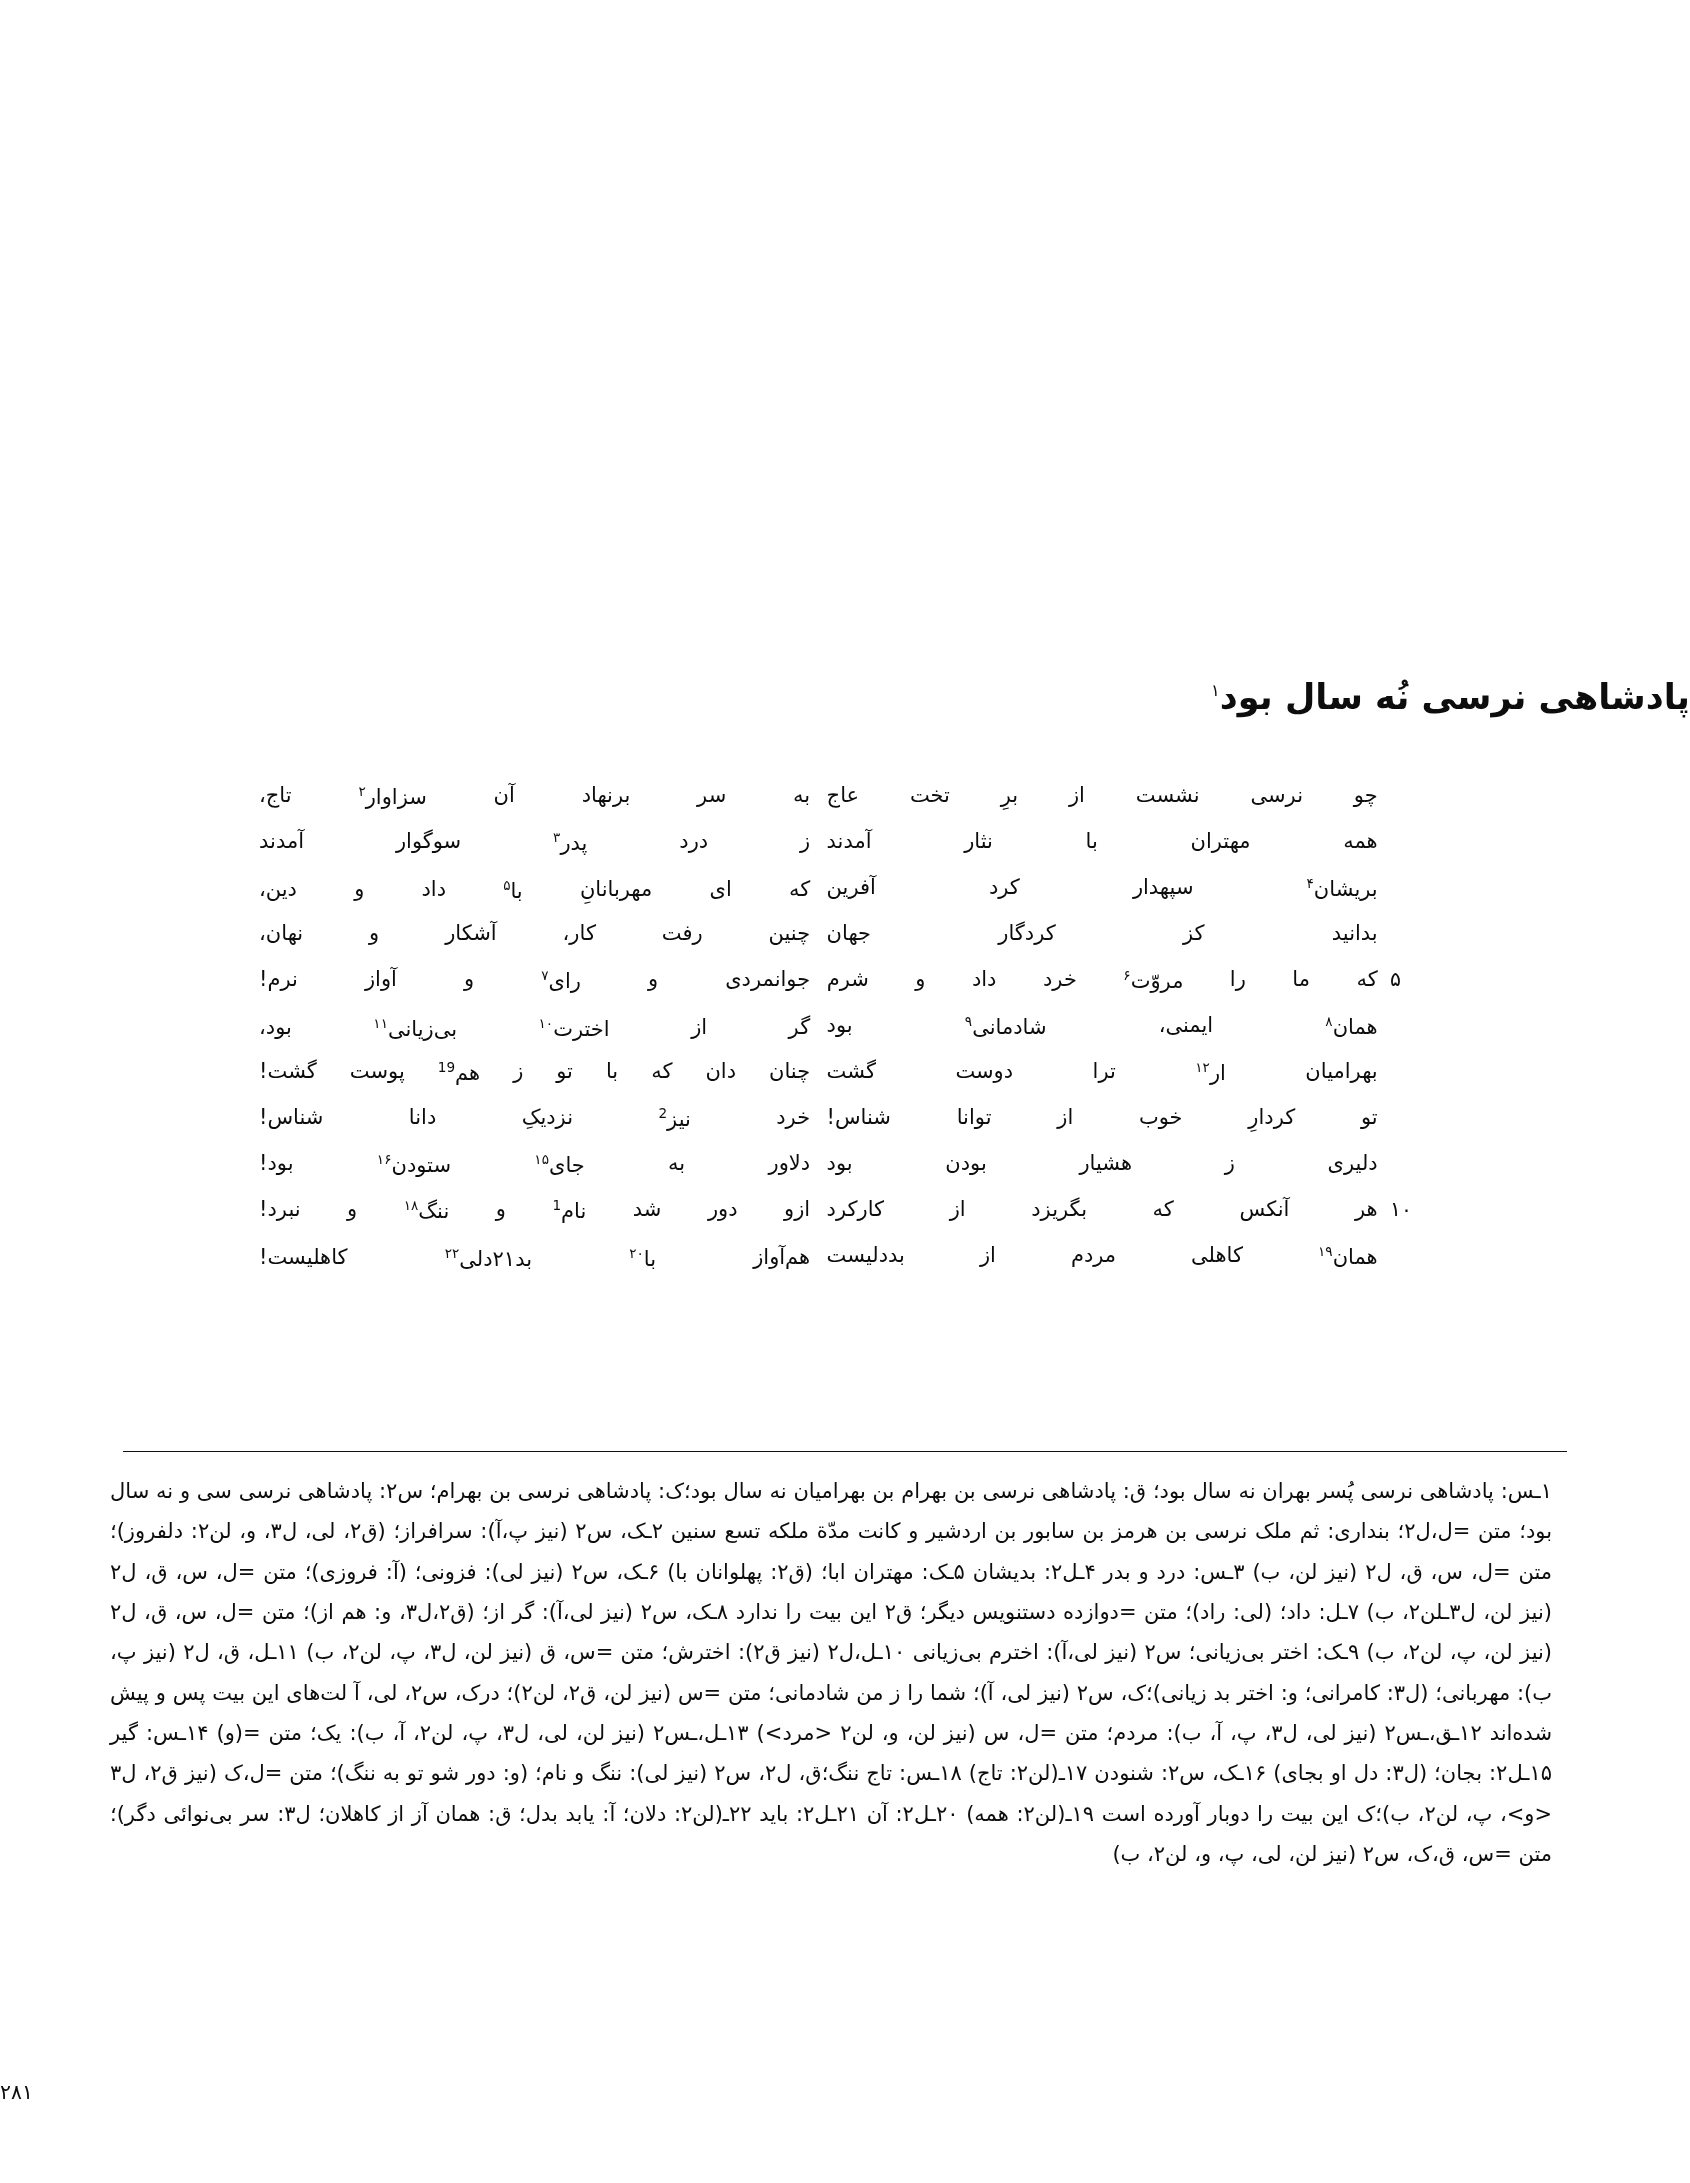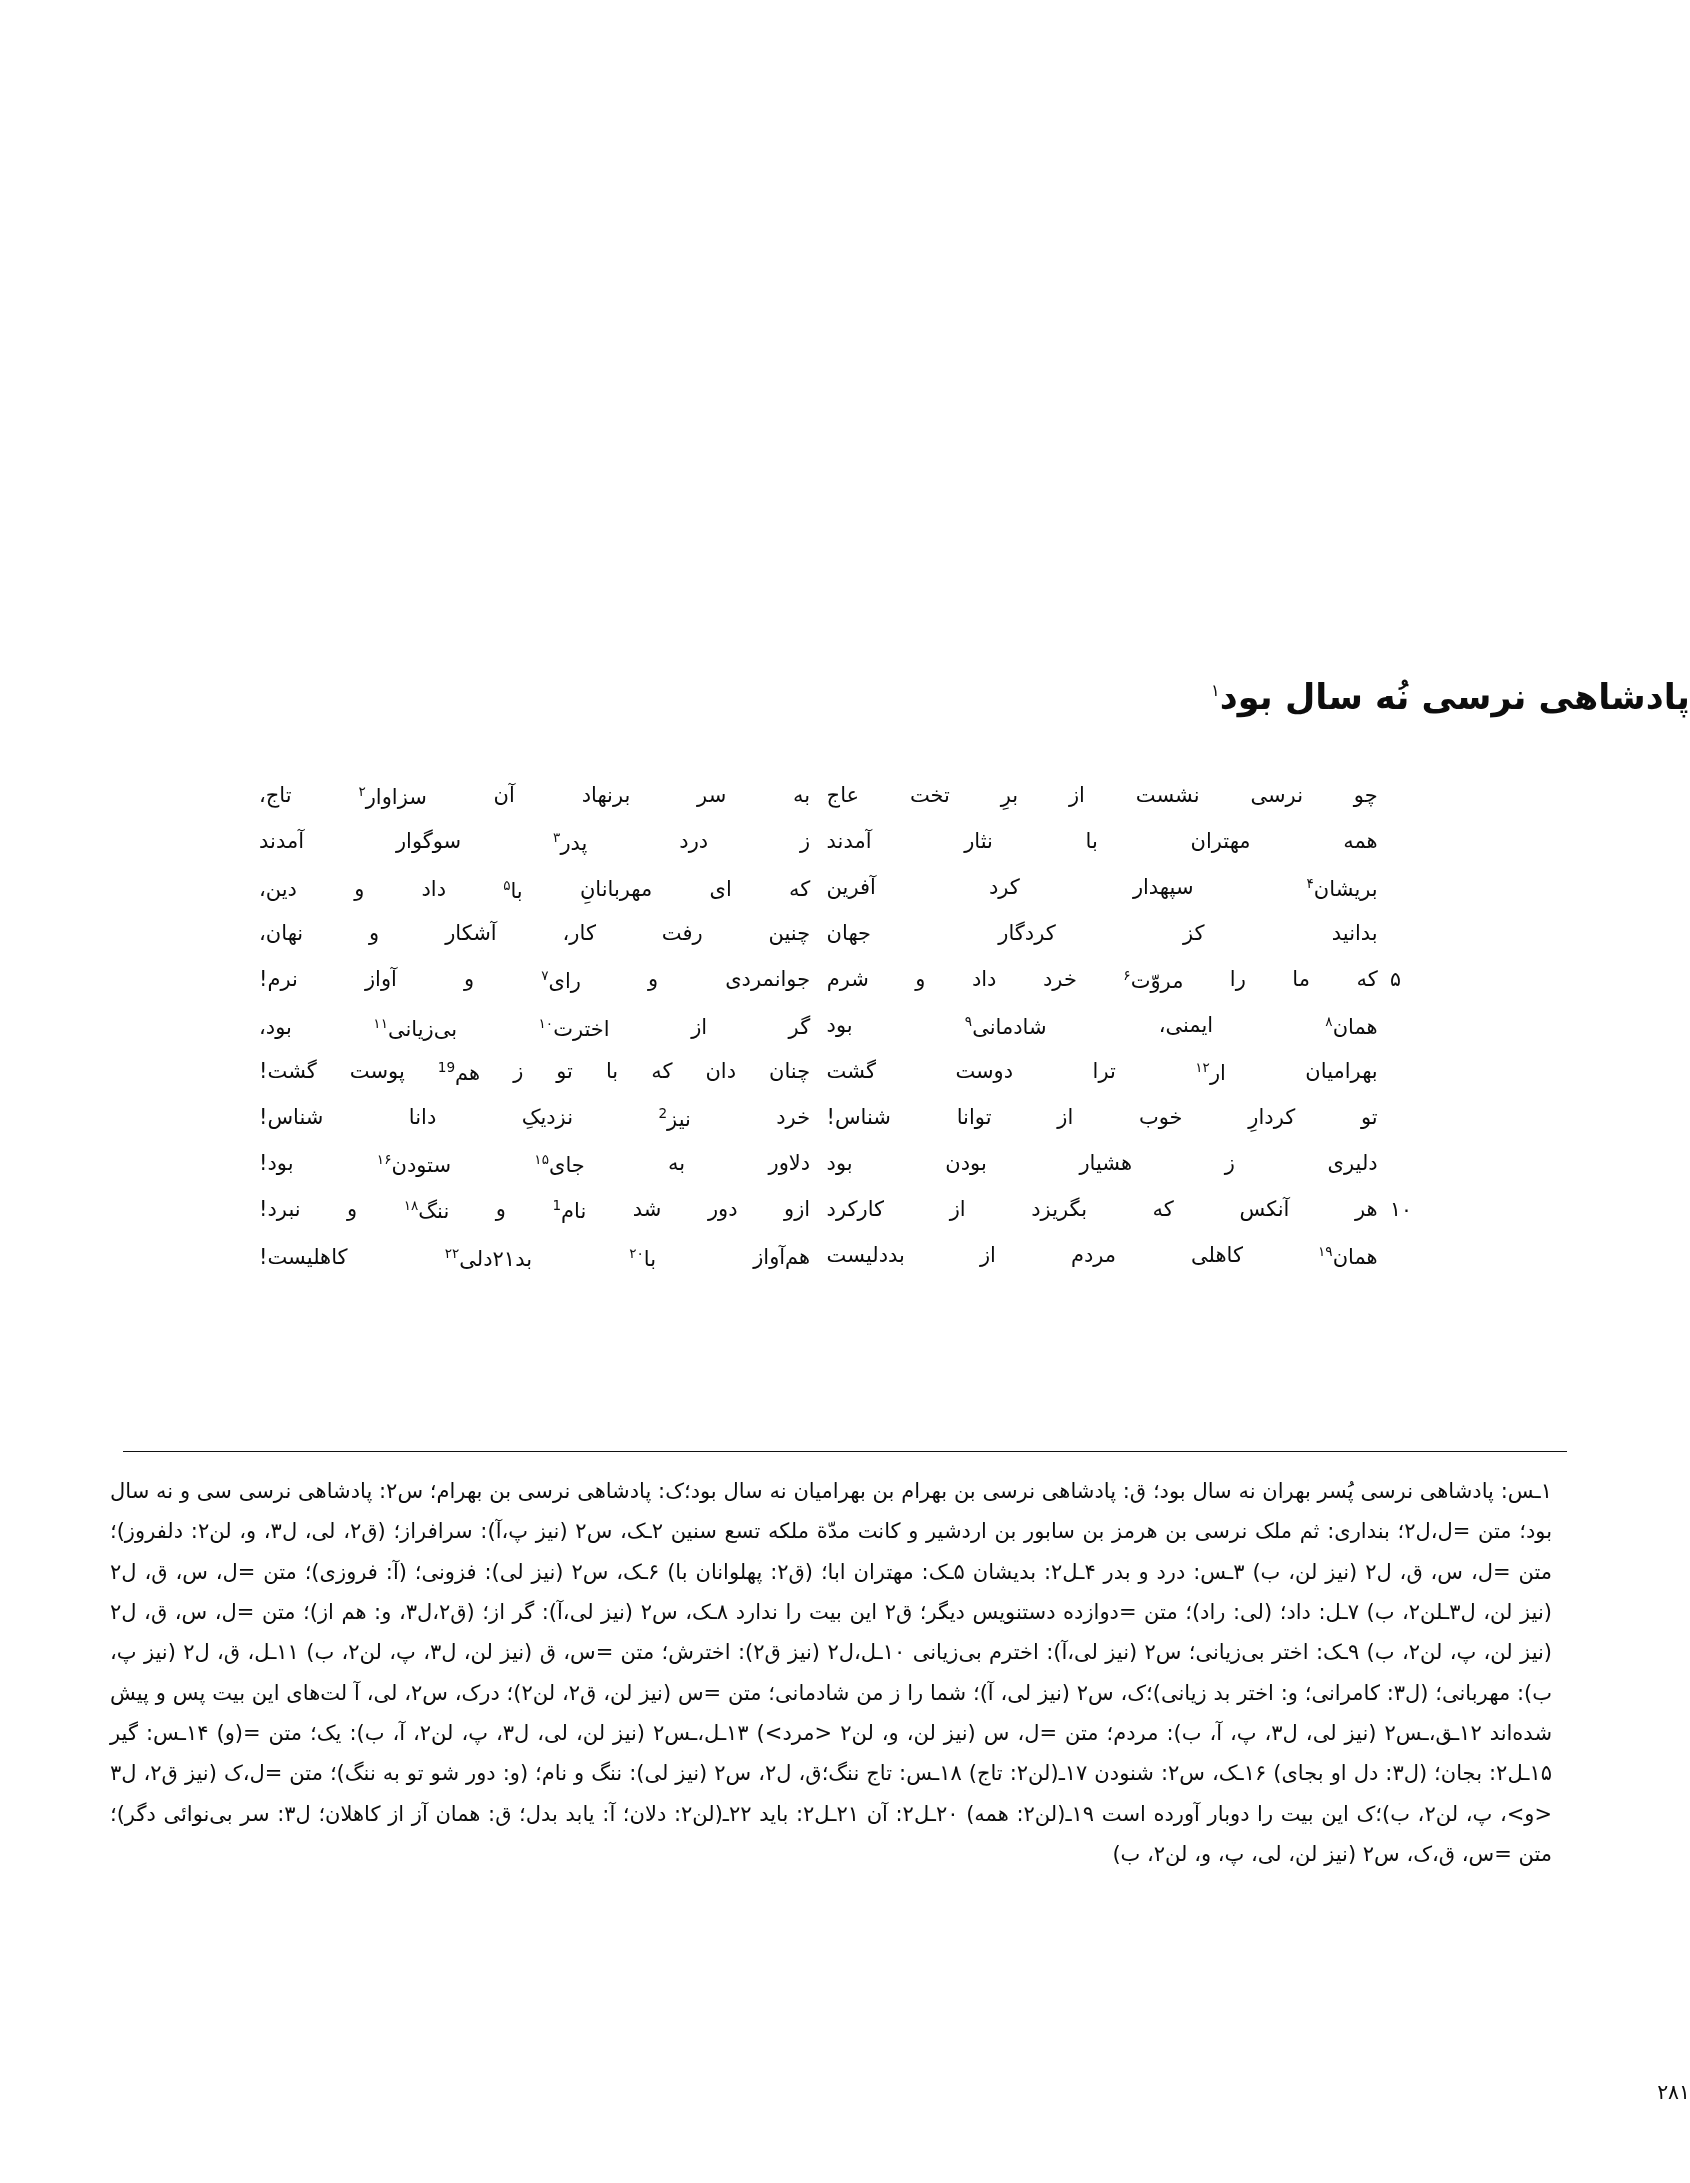--- a/index.html
+++ b/index.html
@@ -93,21 +93,21 @@
     text-align: justify;
     text-align-last: right;
     direction: rtl;
   }
 
   .folio {
     position: absolute;
     top: 2080px;
     left: 0;
     right: 0;
-    text-align: right;
+    text-align: left;
     font-size: 20.4px;
   }
 </style>
 </head>
 <body>
 
 <div class="page">
 
   <h1 class="title">
     <span>پادشاهی نرسی نُه سال بود</span><sup>۱</sup>

